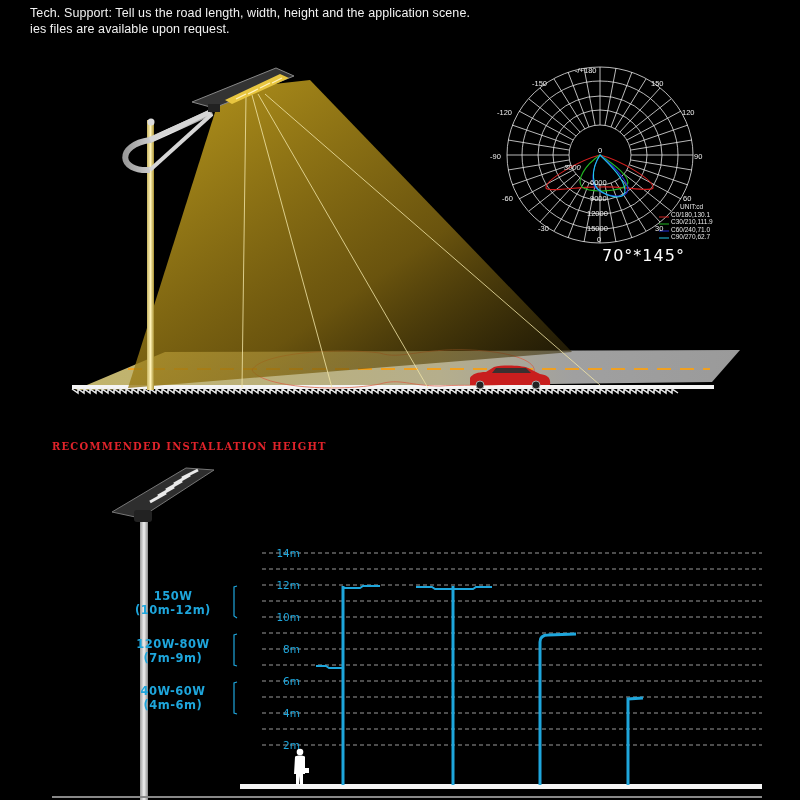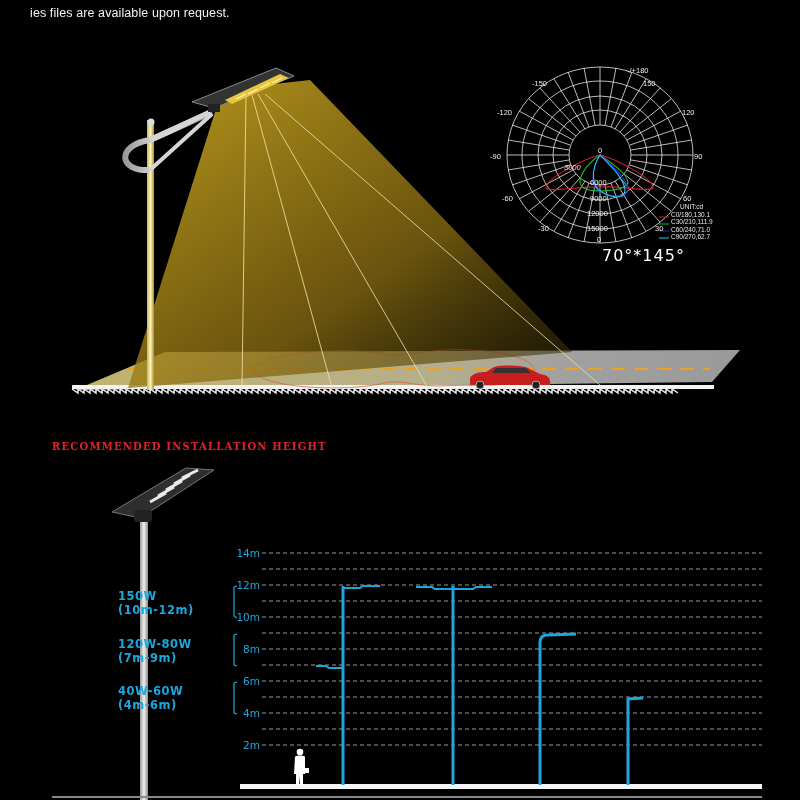--- a/index.html
+++ b/index.html
@@ -3,30 +3,31 @@
 <meta charset="utf-8">
 <style>
   html, body { margin:0; padding:0; background:#000; }
   body { width:800px; height:800px; position:relative; overflow:hidden; font-family:"Liberation Sans", sans-serif; }
   .abs { position:absolute; }
   .intro { left:30px; top:6px; color:#f2f2f2; font-size:12.5px; line-height:15.5px; letter-spacing:0.1px; }
   .intro div { white-space:nowrap; }
   svg { position:absolute; left:0; top:0; }
   .polar-title { left:556px; top:246px; color:#fff; font-size:16px; letter-spacing:1px; font-family:"DejaVu Sans", sans-serif;margin-left:46px; }
   .heading { left:52px; top:441px; color:#e0232a; font-family:"DejaVu Serif", serif; font-weight:bold; font-size:10px; letter-spacing:1.2px; text-transform:uppercase; white-space:nowrap; transform:scaleY(1.05); }
-  .watt { color:#1ea6dc; font-weight:bold; font-size:11.5px; text-align:left; line-height:14px; width:110px; font-family:"DejaVu Sans", sans-serif; letter-spacing:0.5px; }
-  .ylab { color:#1ea6dc; font-size:10.5px; width:30px; text-align:right; font-family:"DejaVu Sans", sans-serif; }
+  .watt { color:#1ea6dc; font-weight:bold; font-size:11.5px; text-align:center; line-height:14px; width:110px; font-family:"DejaVu Sans", sans-serif; letter-spacing:0.5px; }
+  .ylab { color:#1ea6dc; font-size:10.5px; width:30px; text-align:right; font-family:"DejaVu Sans", sans-serif;margin-left:40px; }
   .legend { color:#e8e8e8; font-size:6.5px; line-height:7.5px; font-family:"Liberation Sans", sans-serif; }
   .legend .row { display:flex; align-items:center; white-space:nowrap; }
   .plabel { color:#eee; font-size:7.5px; font-family:"Liberation Sans", sans-serif; white-space:nowrap; }
 </style>
 </head>
 <body>
 
 <div class="abs intro">
+  <div>Tech. Support: Tell us the road length, width, height and the application scene.</div>
   <div>ies files are available upon request.</div>
 </div>
 
 <svg width="800" height="800" viewBox="0 0 800 800">
   <defs>
     <linearGradient id="beam" x1="0" y1="0" x2="1" y2="1">
       <stop offset="0" stop-color="#d9b322" stop-opacity="0.95"></stop>
       <stop offset="0.6" stop-color="#8a6d12" stop-opacity="0.85"></stop>
       <stop offset="1" stop-color="#2a2208" stop-opacity="0.6"></stop>
     </linearGradient>
@@ -203,23 +204,23 @@
 
     <line x1="453" y1="586" x2="453" y2="785" stroke-width="3"></line>
     <path d="M416,587 L432,587 L435,589 L473,589 L476,587 L492,587" stroke-width="2"></path>
 
     <path d="M540,785 L540,642 C540,637 543,635 548,635 L576,634" stroke-width="3"></path>
 
     <path d="M628,785 L628,699 L643,698" stroke-width="3"></path>
   </g>
 </svg>
 
-<div class="abs plabel" style="left:606px;top:66px;padding-left:21px;">-/+180</div>
+<div class="abs plabel" style="left:554px;top:66px;padding-left:21px;">-/+180</div>
 <div class="abs plabel" style="left:532px;top:79px;">-150</div>
-<div class="abs plabel" style="left:643px;top:79px;">150</div>
+<div class="abs plabel" style="left:643px;top:79px;padding-left:8px;">150</div>
 <div class="abs plabel" style="left:497px;top:108px;">-120</div>
 <div class="abs plabel" style="left:682px;top:108px;">120</div>
 <div class="abs plabel" style="left:490px;top:152px;">-90</div>
 <div class="abs plabel" style="left:694px;top:152px;">90</div>
 <div class="abs plabel" style="left:502px;top:194px;">-60</div>
 <div class="abs plabel" style="left:683px;top:194px;">60</div>
 <div class="abs plabel" style="left:538px;top:224px;">-30</div>
 <div class="abs plabel" style="left:655px;top:224px;">30</div>
 
 <div class="abs plabel" style="left:598px;top:146px;">0</div>

